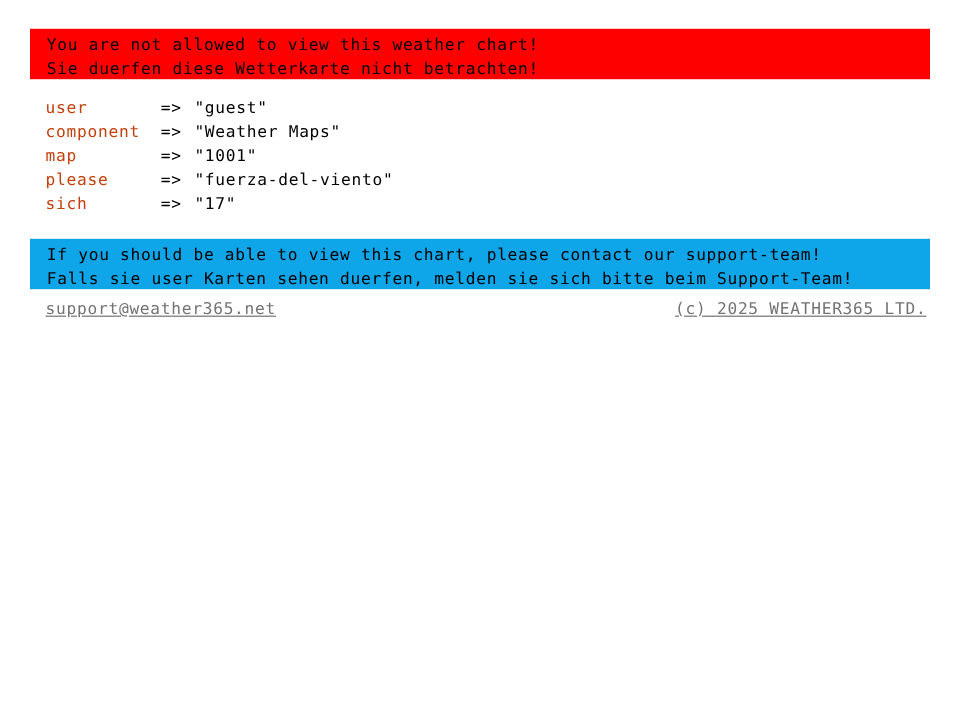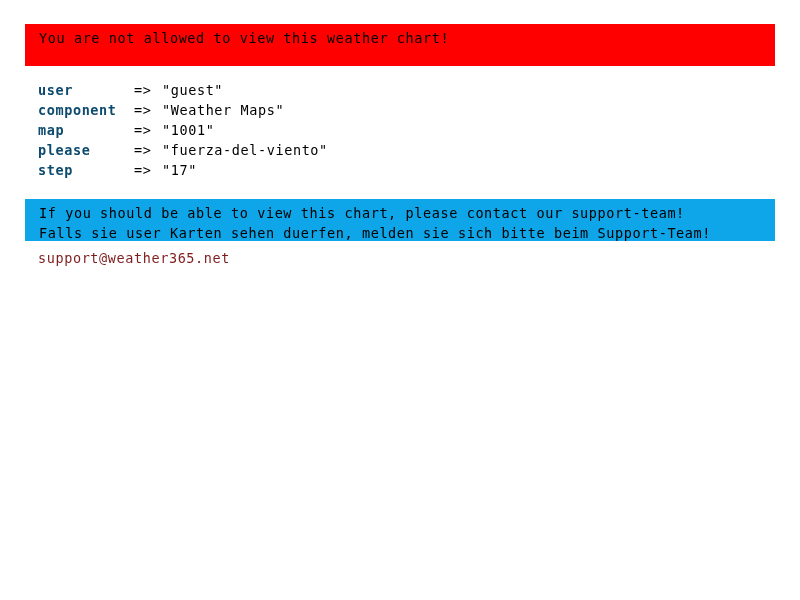--- a/index.html
+++ b/index.html
@@ -57,22 +57,21 @@
     line-height: 20px;
     height: 20px;
     white-space: pre;
   }
   .detail-key {
     display: inline-block;
     width: 96px;
     font-family: "DejaVu Sans Mono", monospace;
     font-size: 13.5px;
     letter-spacing: 0.6px;
-    color: #0c4a6e;
-    font-weight: bold;
+    color: #c2410c;
   }
   .detail-arrow {
     display: inline-block;
     width: 28px;
     font-family: "DejaVu Sans Mono", monospace;
     font-size: 13.5px;
     letter-spacing: 0.6px;
     color: #000000;
   }
   .detail-val {
@@ -103,30 +102,32 @@
     width: 734px;
     display: flex;
     justify-content: space-between;
     align-items: baseline;
     white-space: pre;
   }
   .footer-mail, .footer-copy {
     font-family: "DejaVu Sans Mono", monospace;
     font-size: 13.5px;
     letter-spacing: 0.6px;
-    color: #7f1d1d;
+    color: #737373;
+    text-decoration: underline;
   }
 </style>
 </head>
 <body>
 
 <div class="page">
 
   <div class="error-banner">
     <div class="banner-line">You are not allowed to view this weather chart!</div>
+    <div class="banner-line">Sie duerfen diese Wetterkarte nicht betrachten!</div>
   </div>
 
   <div class="details">
     <div class="detail-row">
       <span class="detail-key">user</span>
       <span class="detail-arrow">=&gt;</span>
       <span class="detail-val">"guest"</span>
     </div>
     <div class="detail-row">
       <span class="detail-key">component</span>
@@ -137,28 +138,29 @@
       <span class="detail-key">map</span>
       <span class="detail-arrow">=&gt;</span>
       <span class="detail-val">"1001"</span>
     </div>
     <div class="detail-row">
       <span class="detail-key">please</span>
       <span class="detail-arrow">=&gt;</span>
       <span class="detail-val">"fuerza-del-viento"</span>
     </div>
     <div class="detail-row">
-      <span class="detail-key">step</span>
+      <span class="detail-key">sich</span>
       <span class="detail-arrow">=&gt;</span>
       <span class="detail-val">"17"</span>
     </div>
   </div>
 
   <div class="info-banner">
     <div class="banner-line">If you should be able to view this chart, please contact our support-team!</div>
     <div class="banner-line">Falls sie user Karten sehen duerfen, melden sie sich bitte beim Support-Team!</div>
   </div>
 
   <div class="footer">
     <span class="footer-mail">support@weather365.net</span>
+    <span class="footer-copy">(c) 2025 WEATHER365 LTD.</span>
   </div>
 
 </div>
 
 </body></html>

